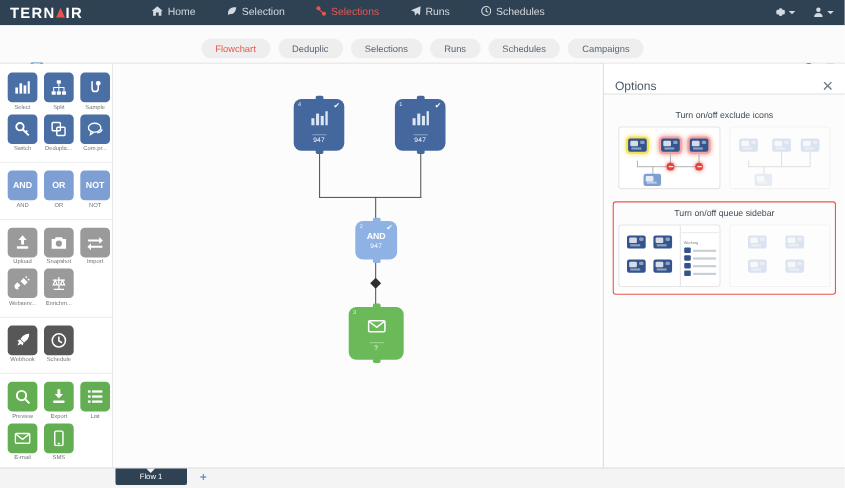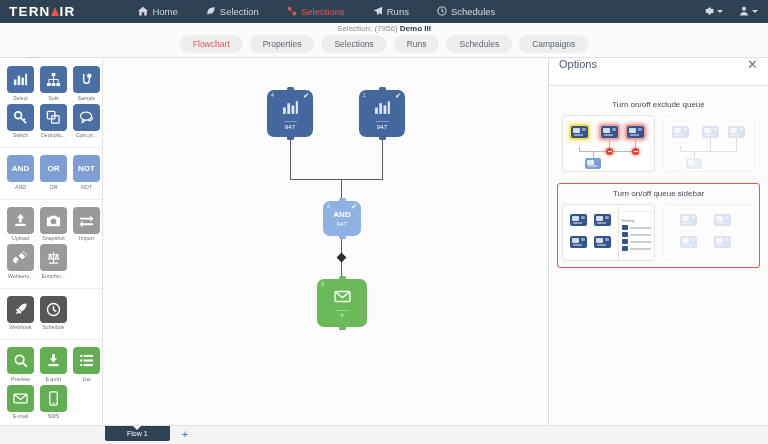--- a/index.html
+++ b/index.html
@@ -150,21 +150,21 @@
     position: absolute; width: 7px; height: 7px; background: #2f2f2f;
     transform: rotate(45deg);
   }
 
   
   .panel {
     position: absolute; top: 58px; right: 0; width: 220px; bottom: 19px;
     background: #fcfcfc; border-left: 1px solid #dcdcdc;
   }
   .panel-head {
-    height: 28px; display: flex; align-items: flex-start; padding: 0 10px;
+    height: 28px; display: flex; align-items: flex-end; padding: 0 10px;
     border-bottom: 1px solid #e2e2e2; background: #fff;
   }
   .panel-title { font-size: 11px; color: #4b5a68; }
   .panel-close { margin-left: auto; cursor: pointer; color: #6c7a87; font-size: 13px; line-height: 1; }
   .panel-body { padding: 8px 8px; }
   .opt-block { border: 1px solid transparent; border-radius: 3px; padding: 5px 4px 6px; margin-bottom: 4px; cursor: pointer; }
   .opt-block.active { border-color: #e8554e; }
   .opt-title { text-align: center; font-size: 8px; color: #3f4b57; margin-bottom: 6px; }
   .opt-choices { display: flex; gap: 8px; justify-content: center; }
   .thumb {
@@ -273,27 +273,23 @@
         <span><svg width="10" height="10" viewBox="0 0 16 16" fill="currentColor">
               <circle cx="8" cy="4.5" r="3.2"></circle>
               <path d="M1.8 15c0-3.4 2.8-5.6 6.2-5.6s6.2 2.2 6.2 5.6z"></path>
             </svg></span>
         <span class="caret"></span>
       </div>
     </div>
   </div>
 
   <div class="subheader">
-    <div class="sel-title">
-      <span>Selection: (7956)</span>
-      <b>Demo III</b>
-    </div>
     <div class="tabs">
       <div class="tab active">Flowchart</div>
-      <div class="tab">Properties</div>
+      <div class="tab">Deduplic</div>
       <div class="tab">Selections</div>
       <div class="tab">Runs</div>
       <div class="tab">Schedules</div>
       <div class="tab">Campaigns</div>
     </div>
     <div class="lefttools">
       <span class="ico"><svg width="13" height="13" viewBox="0 0 16 16">
             <path d="M2 11V6h4l4-3v10l-4-3z" fill="#4caf50"></path>
             <path d="M11 4l3 0 0 3" fill="none" stroke="#7ed87e" stroke-width="1.5"></path>
           </svg></span>
@@ -598,21 +594,21 @@
   </div>
 
   <div class="panel">
     <div class="panel-head">
       <span class="panel-title">Options</span>
       <span class="panel-close">✕</span>
     </div>
     <div class="panel-body">
 
       <div class="opt-block">
-        <div class="opt-title">Turn on/off exclude queue</div>
+        <div class="opt-title">Turn on/off exclude icons</div>
         <div class="opt-choices">
           <div class="thumb">
             <div class="tn glowY" style="left:8px; top:10px; width:17px; height:12px;">
                 <i class="tb"></i>
                 <i class="td"></i>
                 <i class="tl"></i>
               </div>
             <div class="tn glowR" style="left:38px; top:10px; width:17px; height:12px;">
                 <i class="tb"></i>
                 <i class="td"></i>

